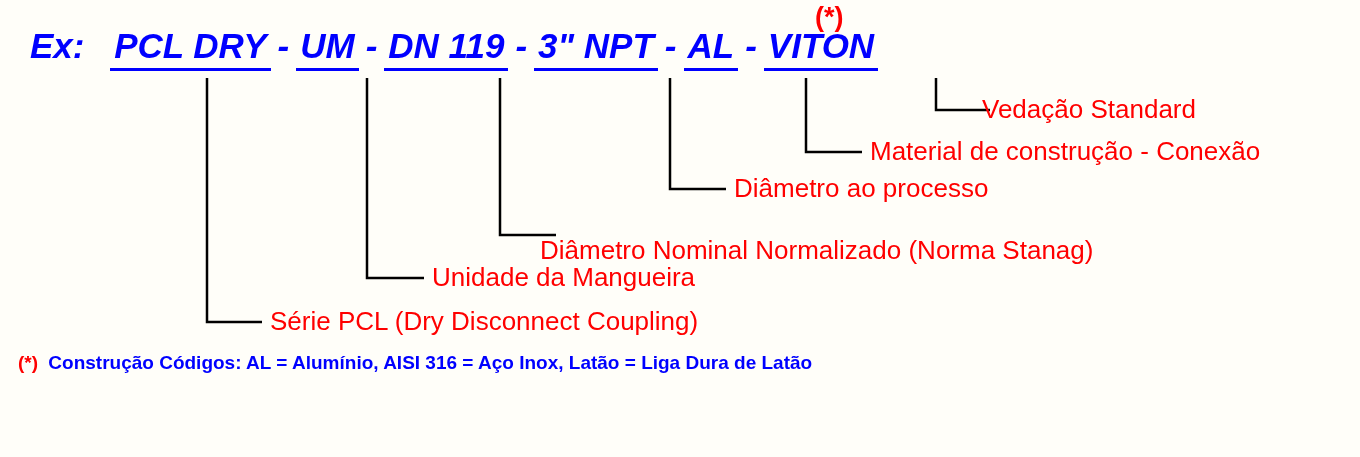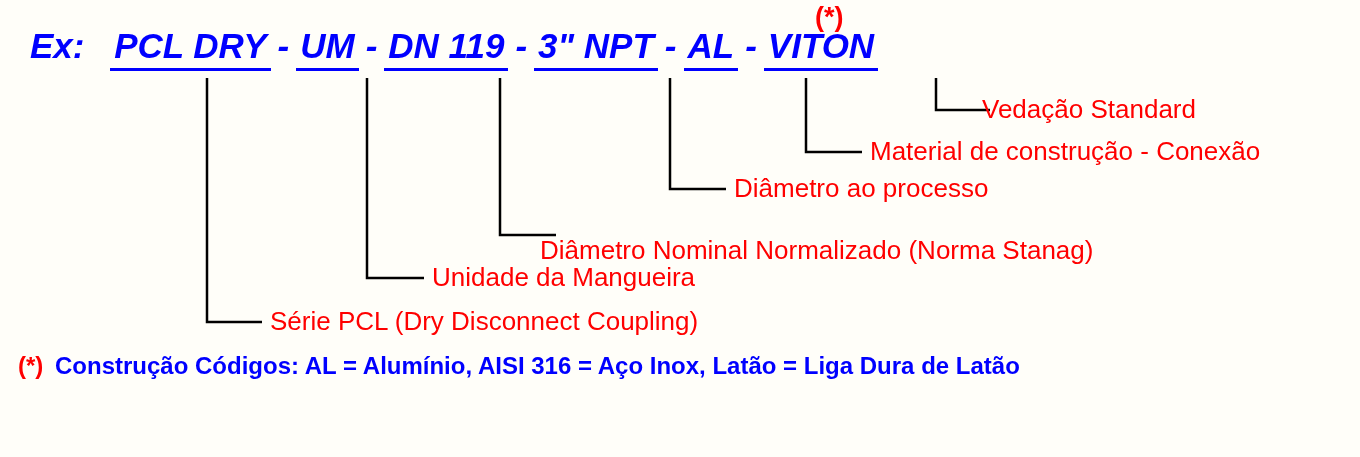--- a/index.html
+++ b/index.html
@@ -85,21 +85,21 @@
     font-size: 26px;
     font-weight: normal;
   }
 
   
   #footnote {
     position: absolute;
     left: 18px;
     top: 352px;
     white-space: nowrap;
-    font-size: 24px;
+    font-size: 19px;
     font-weight: bold;
     color: #0000ff;
   }
   #footnote .fn-mark {
     color: #ff0000;
     margin-right: 5px;
   }
 </style>
 </head>
 <body>

